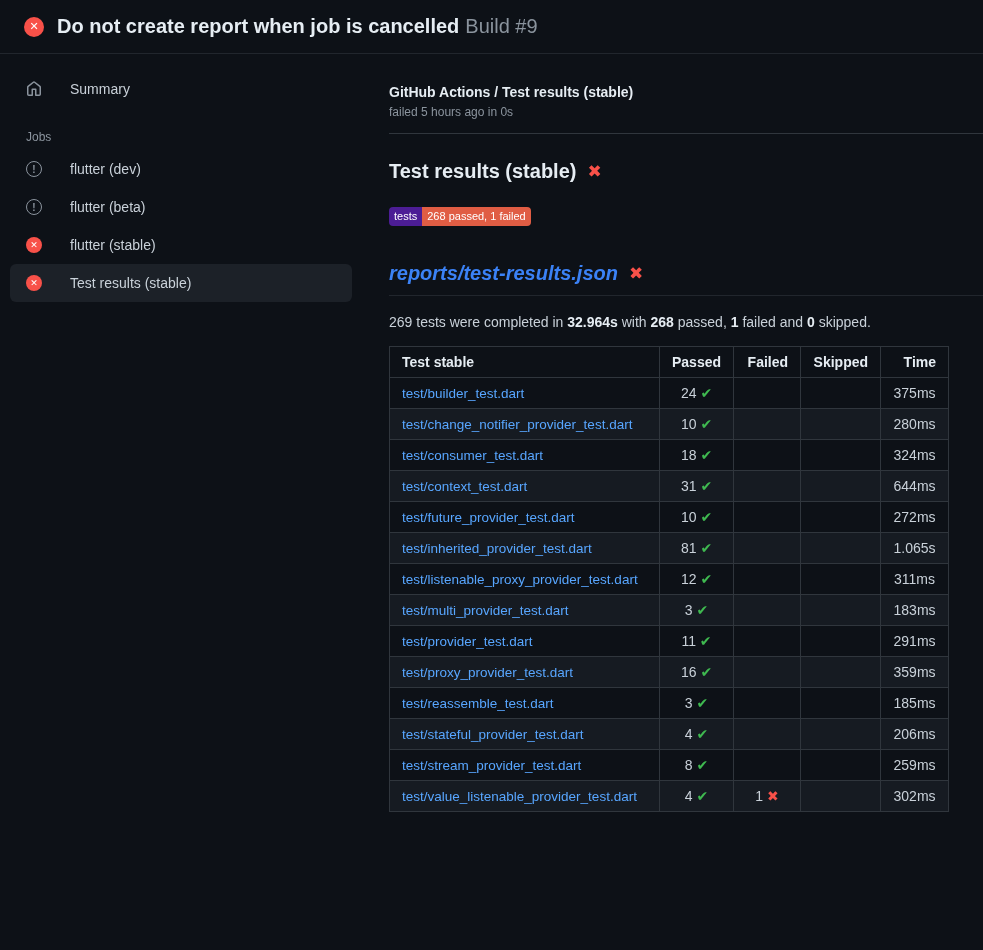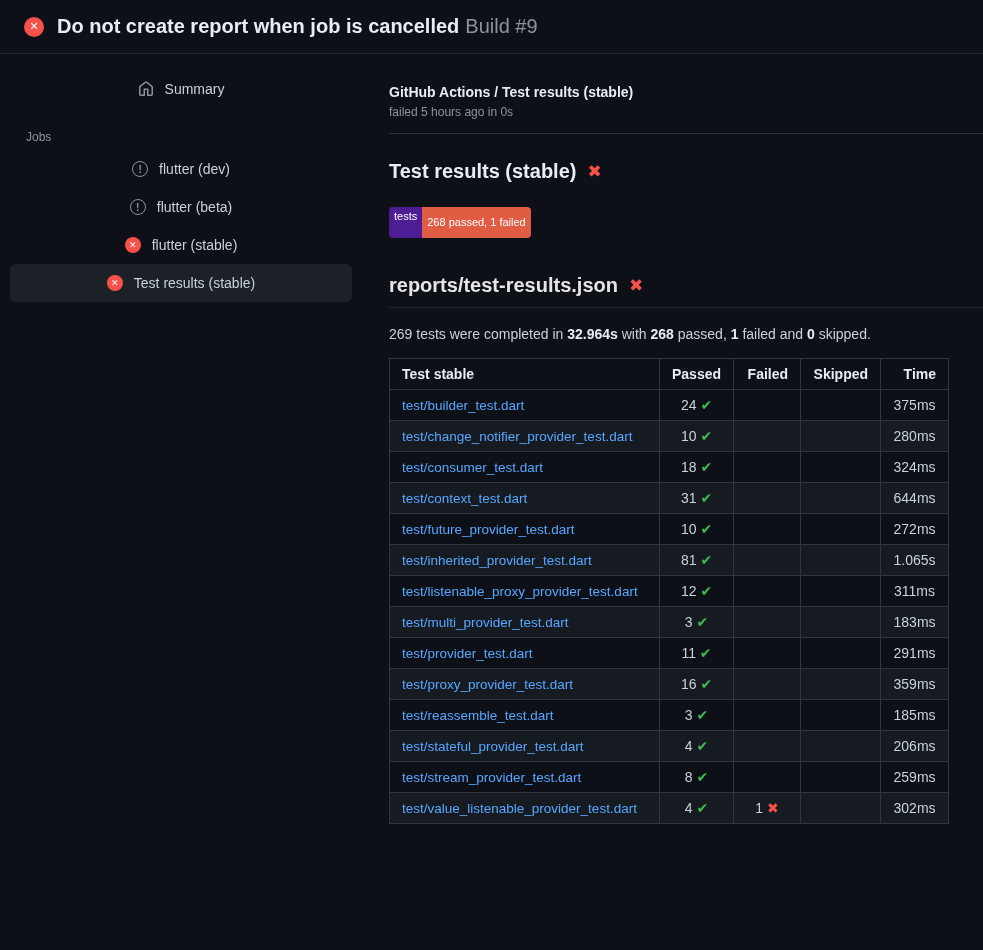--- a/index.html
+++ b/index.html
@@ -32,27 +32,26 @@
   }
   .top-header h1 { margin: 0; font-size: 20px; font-weight: 700; color: #e6edf3; line-height: 1.25; }
   .build-no { color: #8b949e; font-weight: 400; margin-left: 6px; }
 
   
   .layout { display: flex; align-items: flex-start; }
 
   
   .sidebar { width: 389px; flex-shrink: 0; padding: 16px 37px 0 10px; }
   .side-item {
-    display: flex; align-items: center; gap: 11px;
+    display: flex; align-items: center; gap: 28px;
     padding: 11px 16px;
     border-radius: 6px;
     font-size: 14px;
     color: #c9d1d9;
     cursor: pointer;
-    justify-content: center;
   }
   .side-item.selected { background: #1c2128; }
   .jobs-label { font-size: 12px; color: #8b949e; margin: 22px 0 6px 16px; }
   .icon-neutral {
     width: 16px; height: 16px; flex-shrink: 0;
     border: 1.5px solid #8b949e; border-radius: 50%;
     color: #8b949e; font-size: 10px; font-weight: 700;
     display: flex; align-items: center; justify-content: center;
   }
   .icon-failed {
@@ -77,30 +76,30 @@
   }
   .x-mark { color: #f85149; font-size: 17px; font-weight: 700; line-height: 1; }
 
   .badge {
     display: inline-flex;
     margin-top: 24px;
     border-radius: 4px; overflow: hidden;
     font-size: 11px; line-height: 1;
   }
   .badge-label { background: #4c1d95; color: #ffffff; padding: 4px 5px; }
-  .badge-value { background: #e05d44; color: #ffffff; padding: 10px 5px; }
+  .badge-value { background: #e05d44; color: #ffffff; padding: 4px 5px; }
 
   .report-heading {
     display: flex; align-items: center; gap: 11px;
     margin: 36px -31px 0 0;
     padding-bottom: 10px;
     border-bottom: 1px solid #21262d;
     font-size: 20px; font-weight: 700;
   }
-  .report-link { color: #e5e5e5; text-decoration: none; }
+  .report-link { color: #3b82f6; text-decoration: none; font-style: italic; }
 
   .summary-line { margin: 18px 0 0 0; font-size: 14px; color: #c9d1d9; }
   .summary-line b { color: #e6edf3; }
 
   
   table.results {
     margin-top: 16px;
     border-collapse: collapse;
     font-size: 14px;
   }

